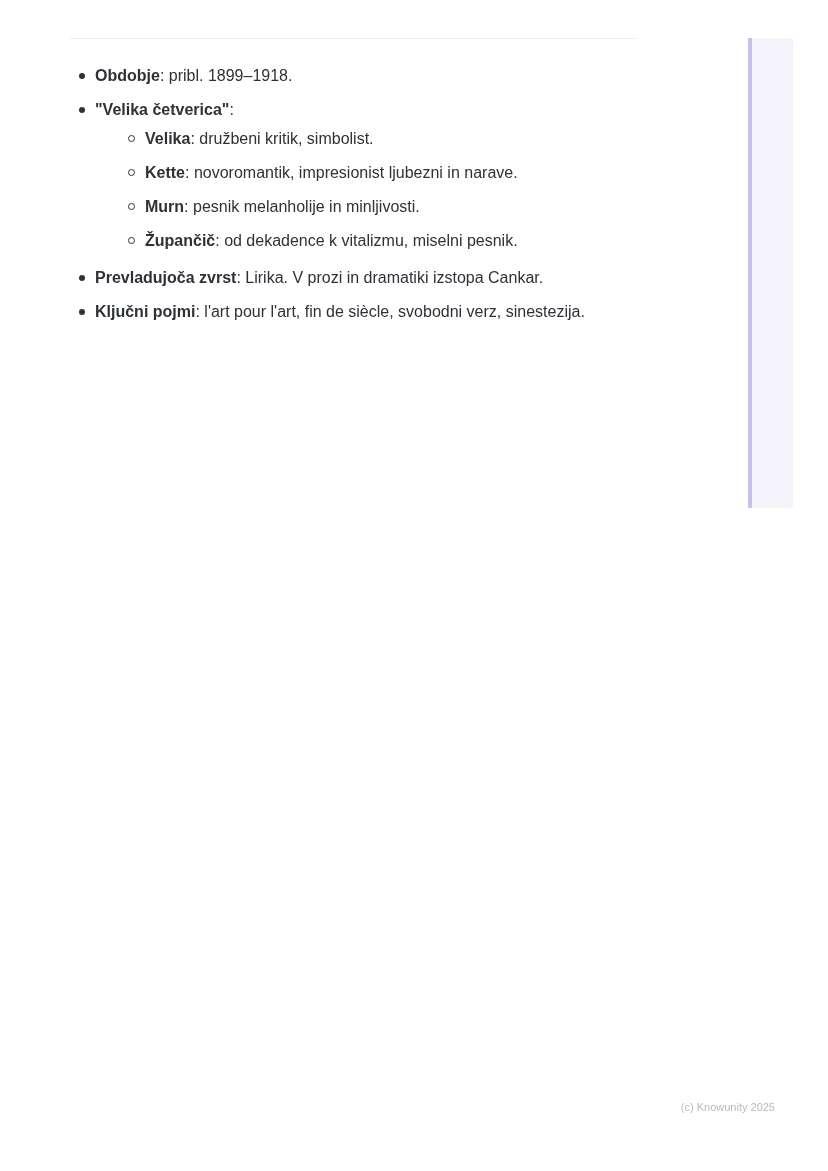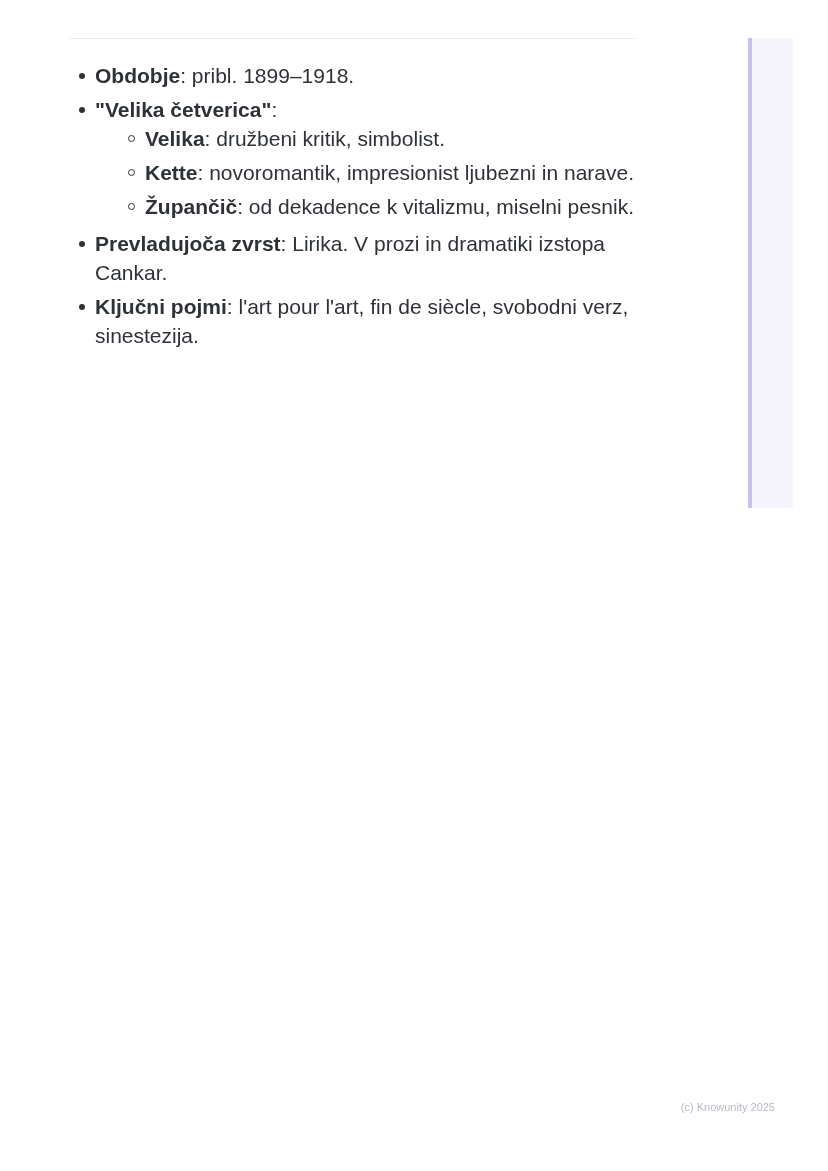--- a/index.html
+++ b/index.html
@@ -30,21 +30,21 @@
   }
   h1.heading {
     font-size: 24px;
     font-weight: bold;
     color: #8b79e3;
     letter-spacing: 0.2px;
     margin: 0 0 17px 0;
   }
   ul.main-list {
     list-style: none;
-    font-size: 21px;
+    font-size: 16px;
     color: #2e3237;
   }
   ul.main-list > li {
     position: relative;
     padding-left: 25px;
     line-height: 29px;
     margin-bottom: 5px;
   }
   ul.main-list > li > .bullet {
     position: absolute;
@@ -96,20 +96,23 @@
     <li>
       <span class="bullet"></span><span class="b">"Velika četverica"</span><span>:</span>
       <ul class="sub-list">
         <li>
           <span class="bullet"></span><span class="b">Velika</span><span>: družbeni kritik, simbolist.</span>
         </li>
         <li>
           <span class="bullet"></span><span class="b">Kette</span><span>: novoromantik, impresionist ljubezni in narave.</span>
         </li>
         <li>
+          <span class="bullet"></span><span class="b">Murn</span><span>: pesnik melanholije in minljivosti.</span>
+        </li>
+        <li>
           <span class="bullet"></span><span class="b">Župančič</span><span>: od dekadence k vitalizmu, miselni pesnik.</span>
         </li>
       </ul>
     </li>
     <li>
       <span class="bullet"></span><span class="b">Prevladujoča zvrst</span><span>: Lirika. V prozi in dramatiki izstopa Cankar.</span>
     </li>
     <li>
       <span class="bullet"></span><span class="b">Ključni pojmi</span><span>: l'art pour l'art, fin de siècle, svobodni verz, sinestezija.</span>
     </li>

